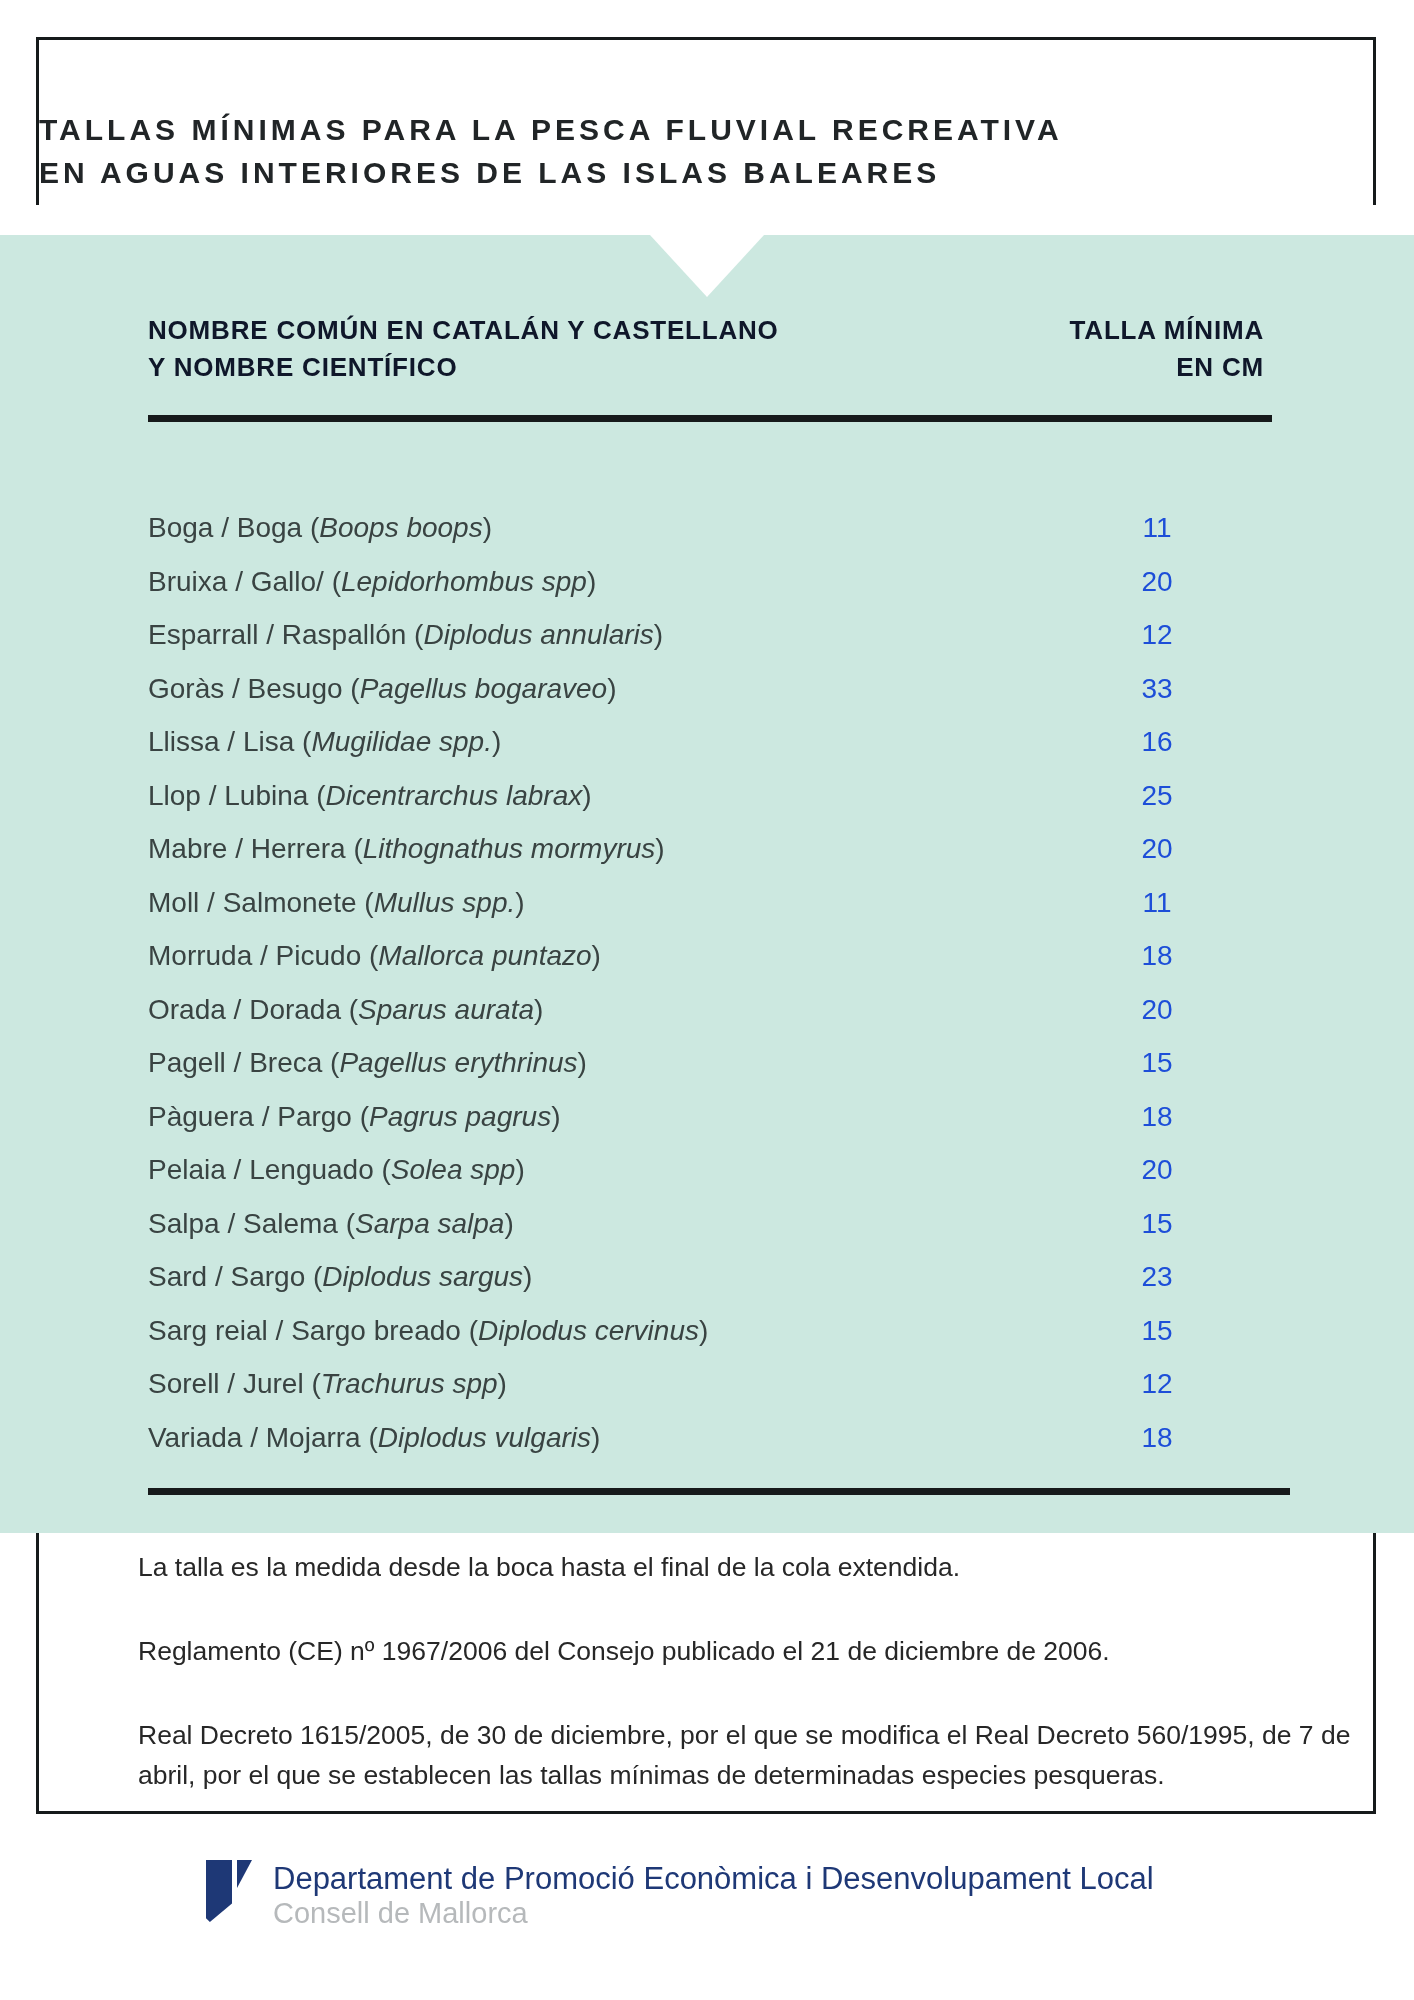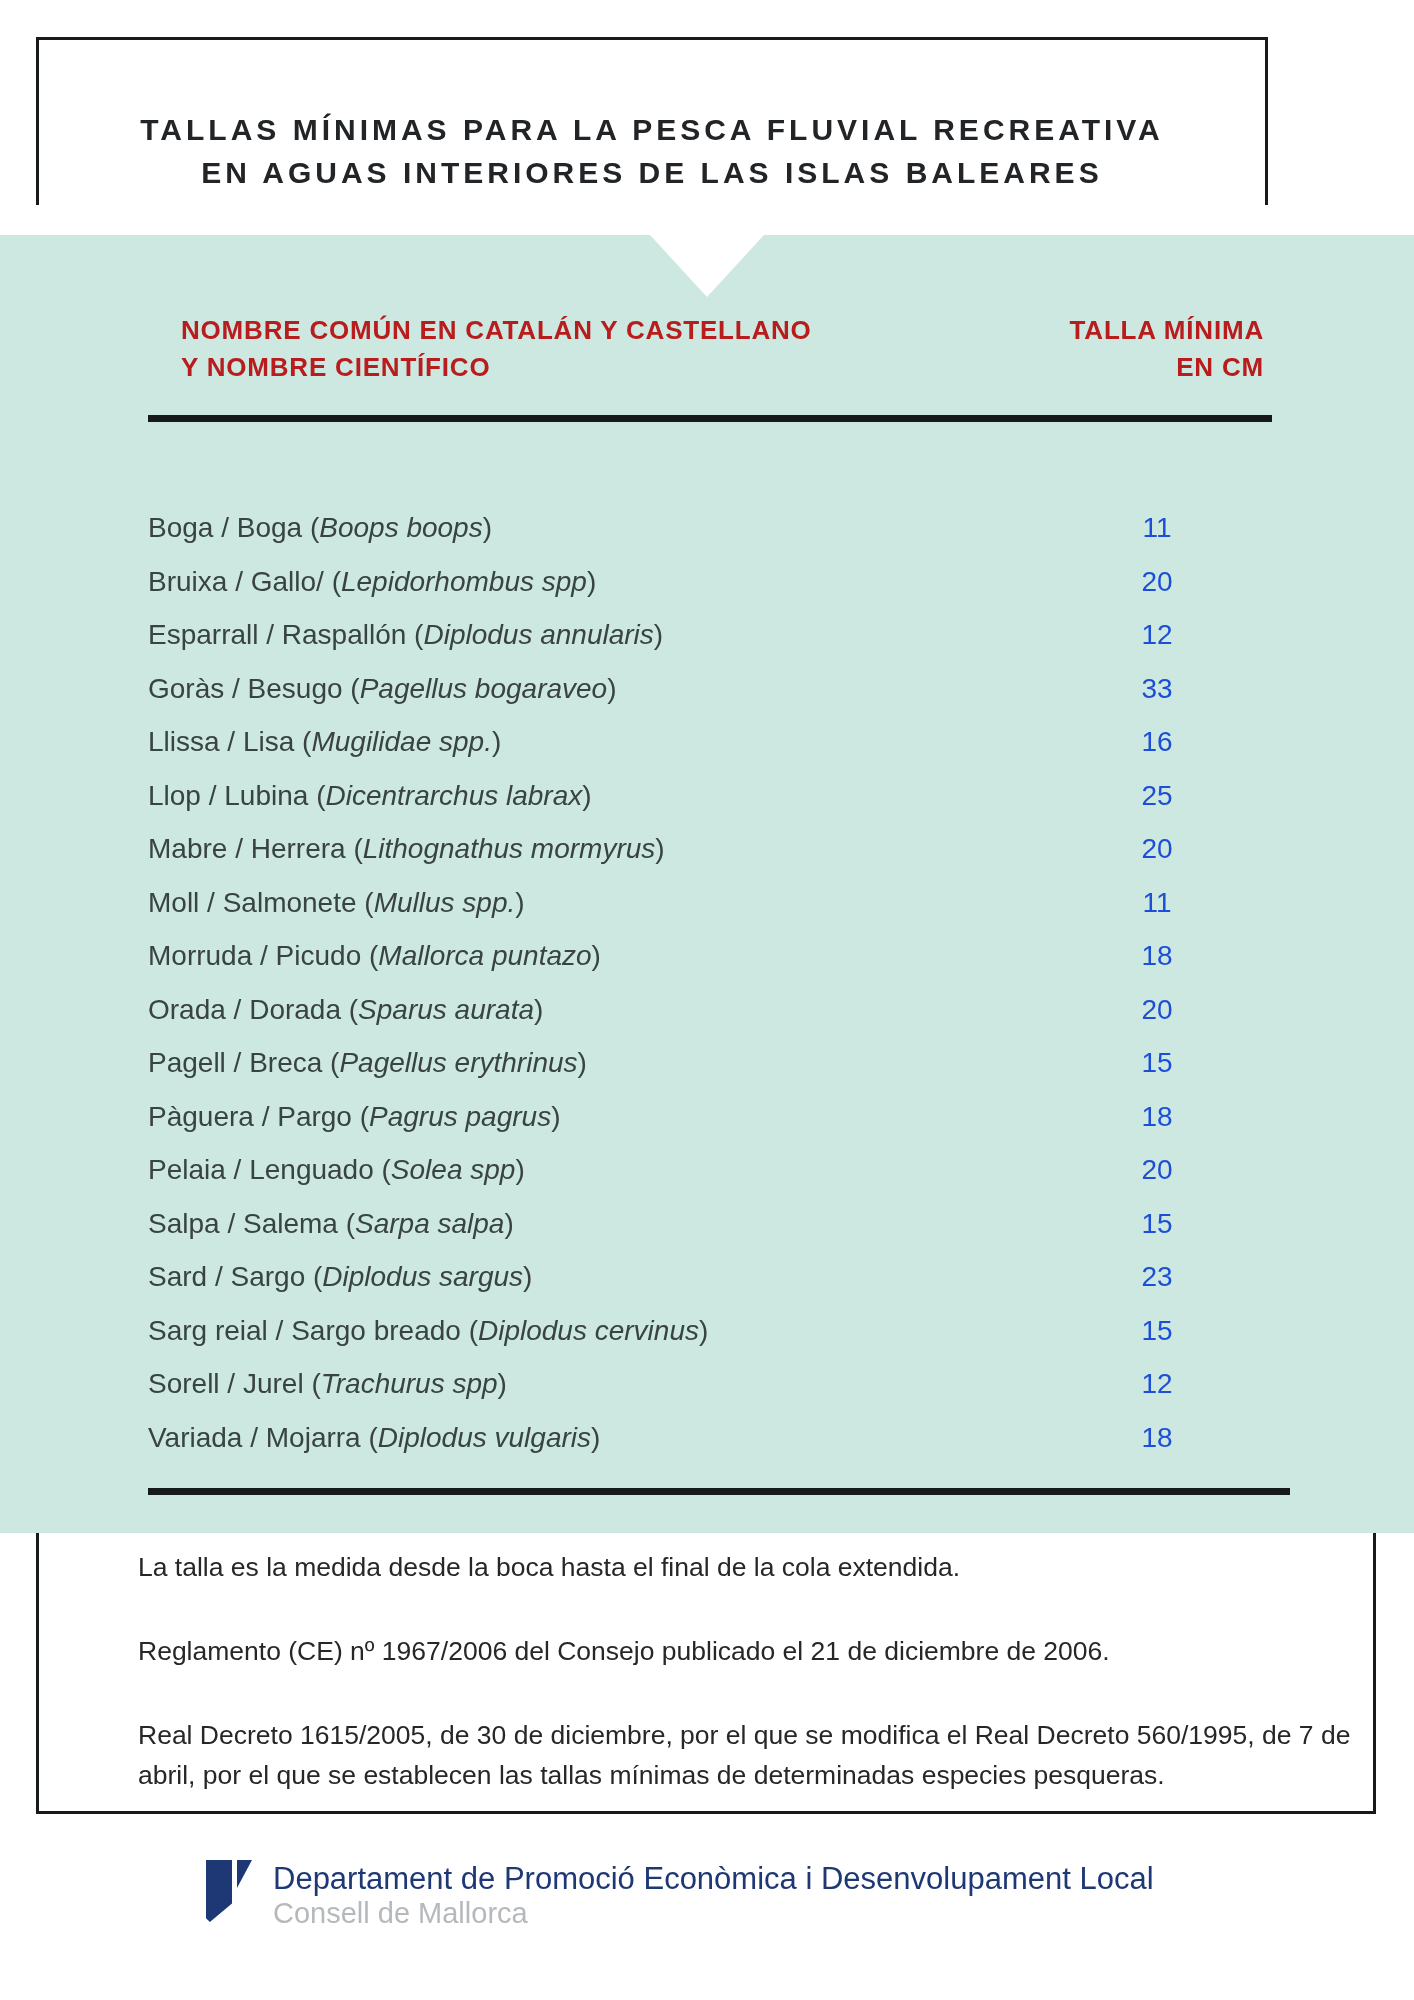--- a/index.html
+++ b/index.html
@@ -1,34 +1,34 @@
 <!DOCTYPE html>
 <html style="--teal_bg: #cce8e0; --navy: #1e3876; --logo_gray: #b6b9bb; --ink: #161a1b;"><head>
 <meta charset="utf-8">
 <style>
   html,body{margin:0;padding:0;background:#ffffff;}
   body{width:1414px;height:2000px;position:relative;font-family:"Liberation Sans",sans-serif;
        -webkit-font-smoothing:antialiased;}
   .page{position:absolute;inset:0;width:1414px;height:2000px;background:#fff;overflow:hidden;}
 
   
-  .title-box{position:absolute;left:36px;top:37px;width:1232px;height:168px;box-sizing:border-box;
+  .title-box{position:absolute;left:36px;top:37px;width:1340px;height:168px;box-sizing:border-box;
              border:3px solid var(--ink,#161a1b);border-bottom:none;background:#fff;
-             text-align:center;padding-top:68px;}
+             padding-top:68px;}
   .title-line{font-size:30px;line-height:43px;font-weight:bold;letter-spacing:4px;
               color:#212527;}
 
   
   .teal{position:absolute;left:0;top:235px;width:1414px;height:1298px;background:var(--teal_bg,#cce8e0);}
   .notch{position:absolute;left:650px;top:0;width:0;height:0;
          border-left:57px solid transparent;border-right:57px solid transparent;
          border-top:62px solid #ffffff;}
 
   .thead{position:absolute;left:148px;top:77px;width:1124px;display:flex;justify-content:space-between;}
-  .th{font-size:26px;line-height:37px;font-weight:bold;letter-spacing:0.8px;color:#b91c1c;margin-left:33px;}
+  .th{font-size:26px;line-height:37px;font-weight:bold;letter-spacing:0.8px;color:#0f172a;}
   .th-right{text-align:right;padding-right:8px;}
 
   .rule{position:absolute;background:var(--ink,#161a1b);height:7px;}
   .rule-top{left:148px;top:180px;width:1124px;}
   .rule-bottom{left:148px;top:1253px;width:1142px;}
 
   .rows{position:absolute;left:148px;top:277px;width:1124px;}
   .row{height:53.5px;display:flex;align-items:flex-start;justify-content:space-between;}
   .row-name{font-size:28px;color:#3943422;color:#394342;}
   .row-name i{font-style:italic;}

